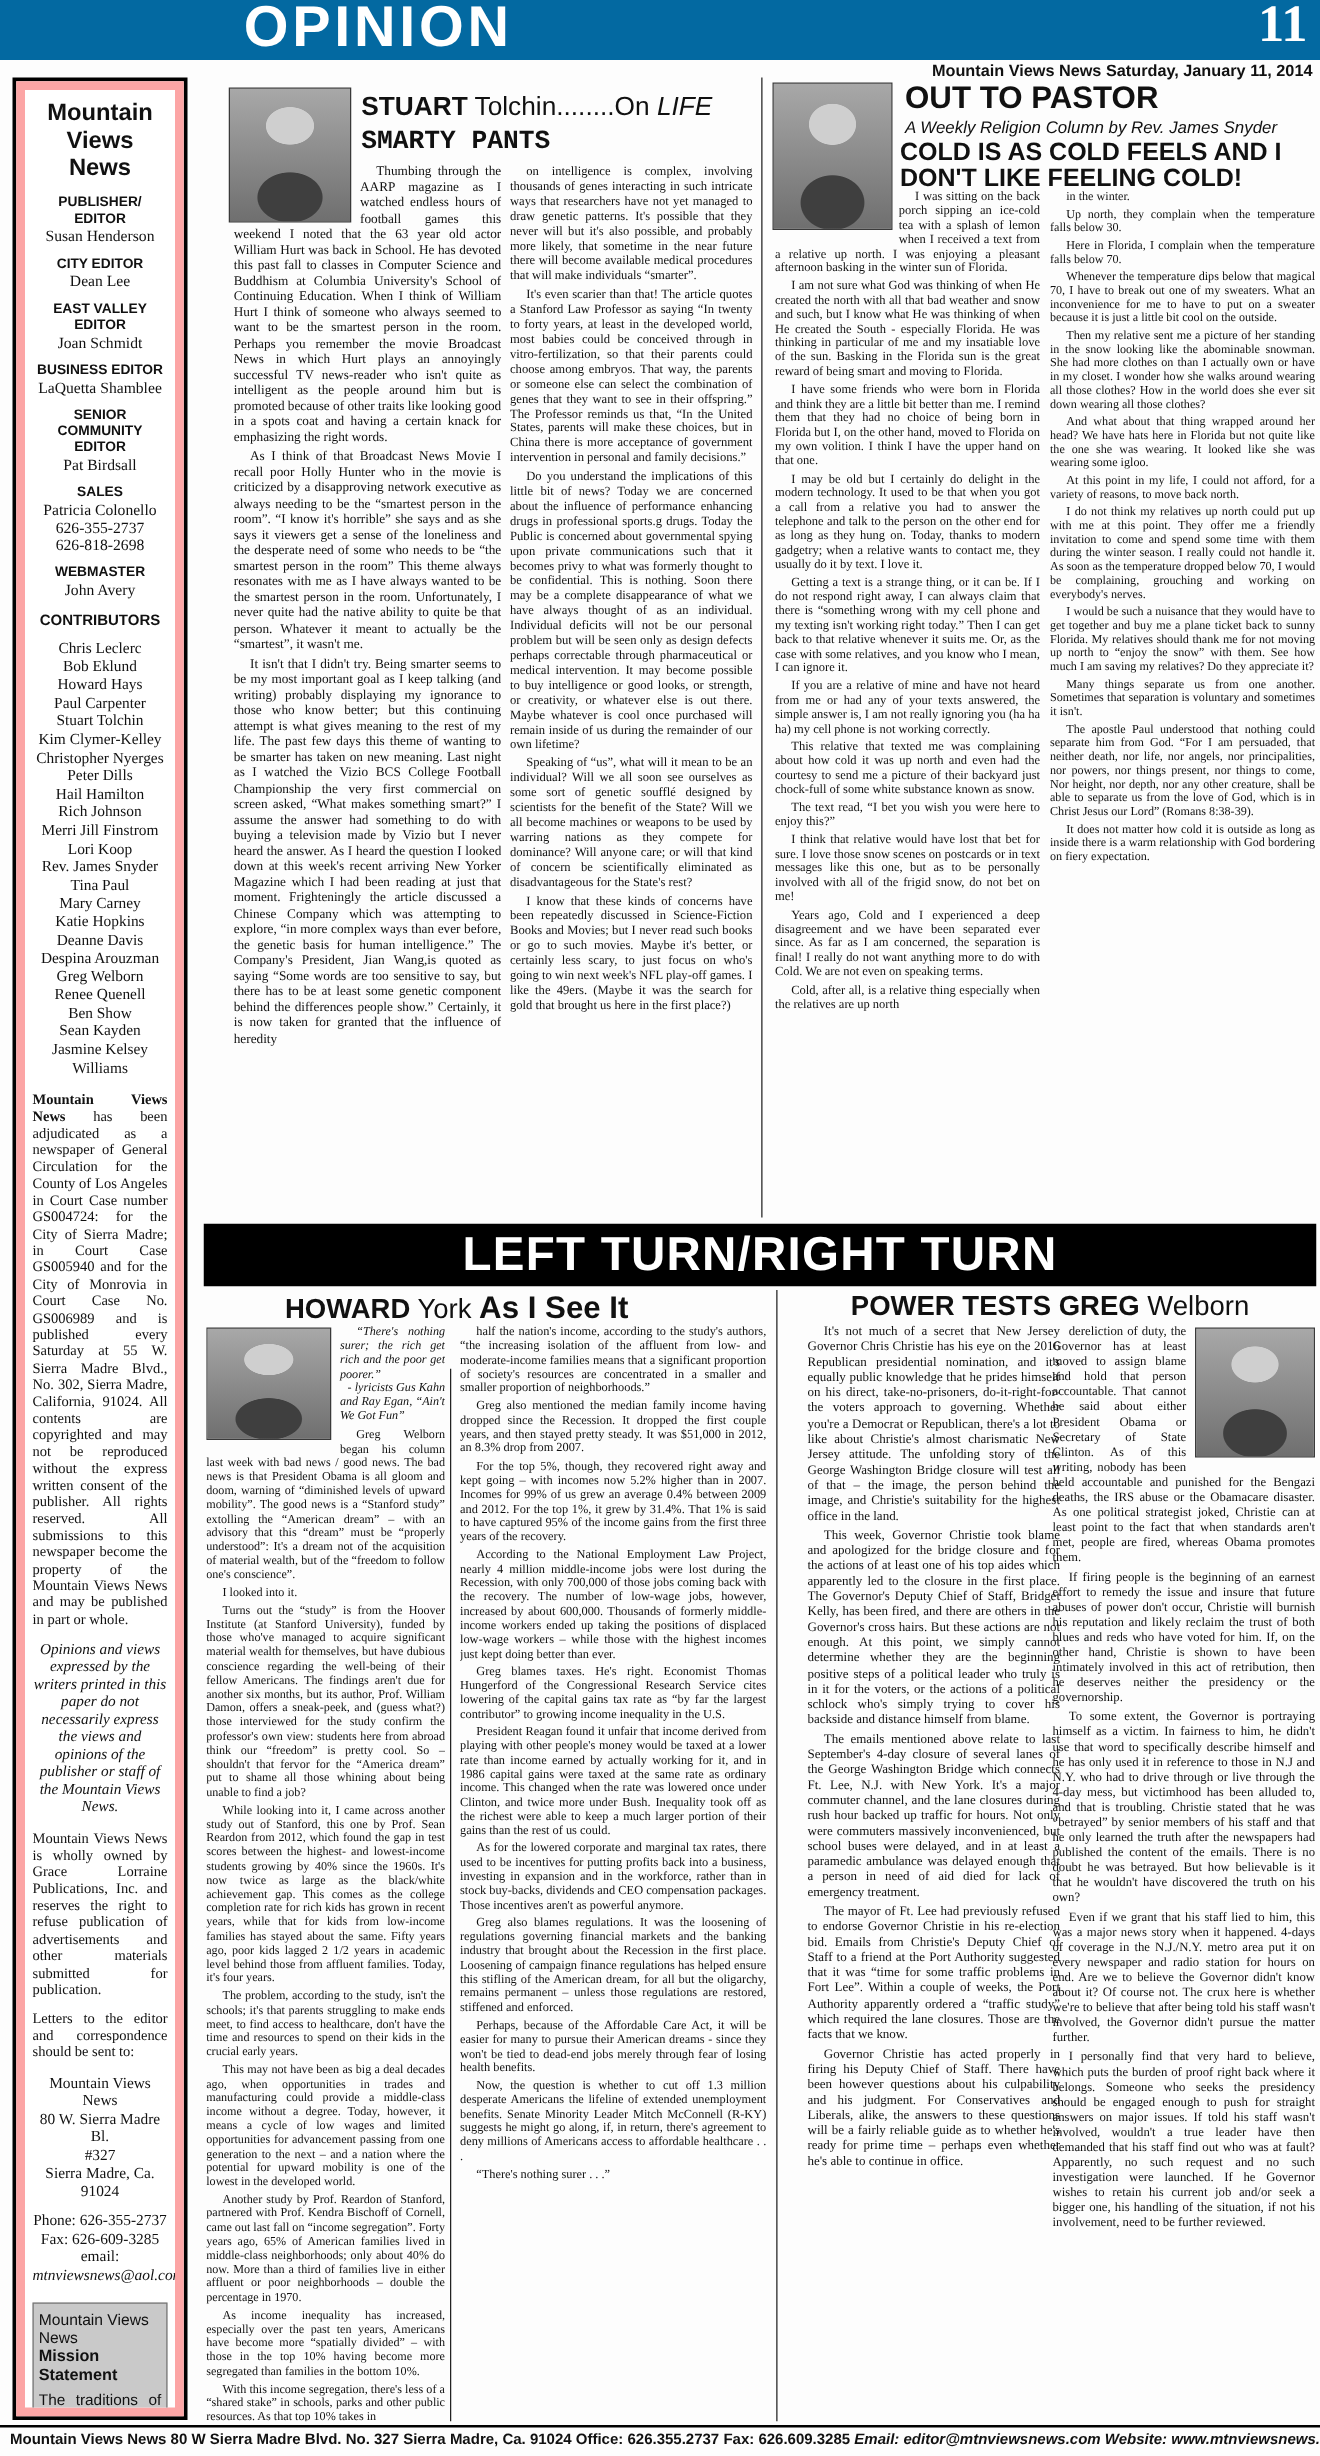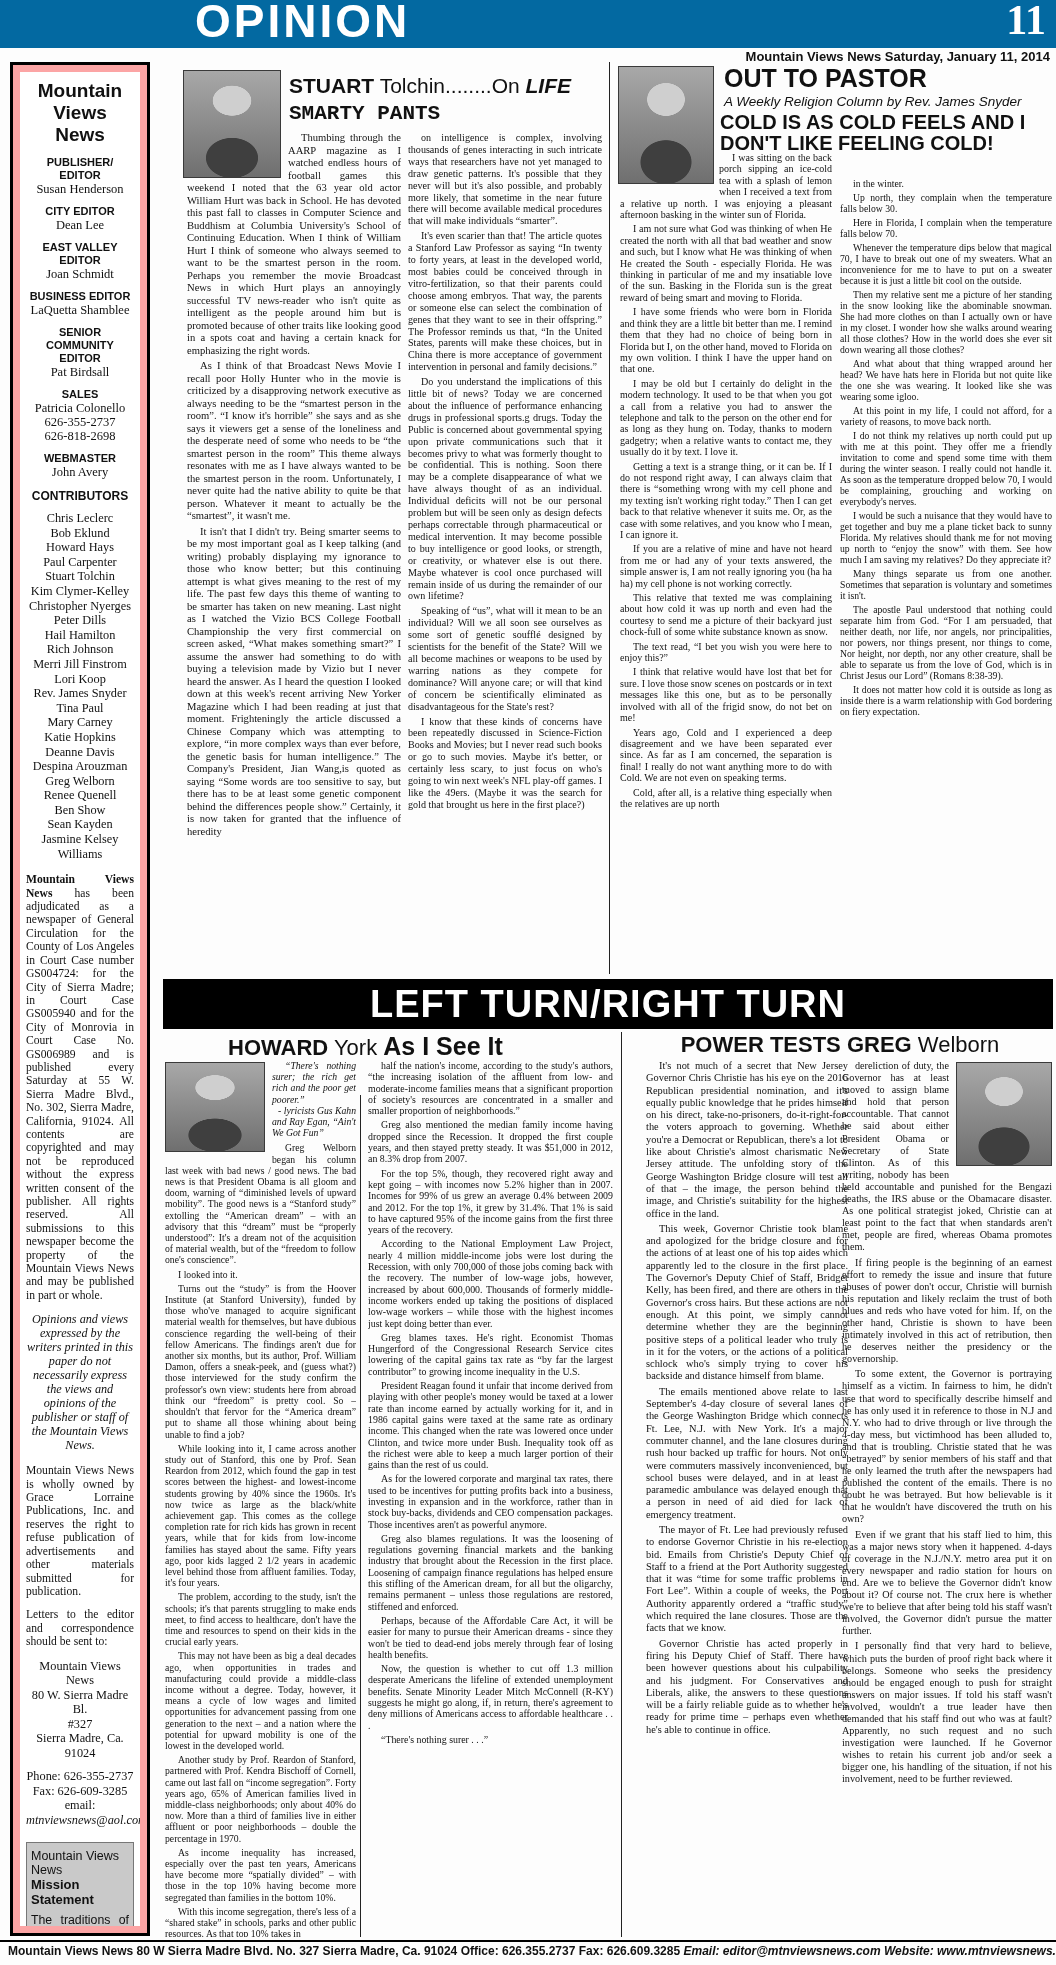--- a/index.html
+++ b/index.html
@@ -48,21 +48,21 @@
      border:1px solid #3a3a3a;box-sizing:border-box;}
   #photo-stuart{position:absolute;left:183px;top:70px;width:98px;height:108px;}
   #photo-pastor{position:absolute;left:618px;top:66px;width:96px;height:118px;}
   #photo-howard{float:left;width:100px;height:90px;margin:2px 7px 3px 0;}
   #photo-greg{float:right;width:96px;height:104px;margin:2px 0 5px 7px;}
 
   
   #stuart-header{position:absolute;left:289px;top:74px;font-family:"Liberation Sans",sans-serif;font-size:21px;}
   #stuart-header .mid{font-weight:normal;}
   #stuart-header .bold{font-weight:bold;}
-  #stuart-header .em{font-weight:bold;font-style:italic;}
+  #stuart-header .em{font-weight:normal;font-style:italic;}
   #stuart-subtitle{position:absolute;left:289px;top:102px;font-family:Liberation Mono, monospace;
         font-weight:bold;font-size:21px;}
   #pastor-kicker{position:absolute;left:724px;top:64px;font-family:"Liberation Sans",sans-serif;
         font-weight:bold;font-size:25px;}
   #pastor-byline{position:absolute;left:724px;top:94px;font-family:"Liberation Sans",sans-serif;
         font-style:italic;font-size:13.5px;text-align:right;}
   #pastor-headline{position:absolute;left:720px;top:112px;width:334px;font-family:"Liberation Sans",sans-serif;
         font-weight:bold;font-size:20px;line-height:21px;}
   #lt-rt-banner{position:absolute;left:163px;top:979px;width:890px;height:50px;background:#000;
         color:#fff;text-align:center;font-family:"Liberation Sans",sans-serif;font-weight:bold;
@@ -73,21 +73,21 @@
   #greg-header{position:absolute;left:628px;top:1032px;width:424px;text-align:center;
         font-family:"Liberation Sans",sans-serif;font-size:22px;}
   #greg-header .bold{font-weight:bold;}
 
   
   .col{position:absolute;overflow:hidden;text-align:justify;}
   .col p{margin:0 0 3px 0;text-indent:13px;}
   #stuart-col1{left:187px;top:132px;width:214px;height:840px;font-size:10.6px;line-height:12.5px;}
   #stuart-col2{left:408px;top:132px;width:194px;height:840px;font-size:10.1px;line-height:11.9px;}
   #pastor-col1{left:620px;top:152px;width:212px;height:820px;font-size:10.0px;line-height:11.4px;}
-  #pastor-col2{left:840px;top:152px;width:212px;height:820px;font-size:9.7px;line-height:11.0px;margin-top:26px;}
+  #pastor-col2{left:840px;top:152px;width:212px;height:820px;font-size:9.7px;line-height:11.0px;}
   #howard-col1{left:165px;top:1060px;width:191px;height:877px;font-size:9.7px;line-height:11.2px;}
   #howard-col2{left:368px;top:1060px;width:245px;height:877px;font-size:9.9px;line-height:11.3px;}
   #greg-col1{left:630px;top:1060px;width:202px;height:877px;font-size:10.4px;line-height:12.3px;margin-left:16px;}
   #greg-col2{left:842px;top:1060px;width:210px;height:877px;font-size:10.2px;line-height:12.1px;}
   #howard-quote{font-style:italic;text-indent:13px;margin:0;}
   #howard-attrib{font-style:italic;text-indent:6px;margin:0 0 4px 0;}
   .spacer{float:left;}
   #stuart-spacer{width:101px;height:48px;}
   #pastor-spacer{width:99px;height:36px;}
 

